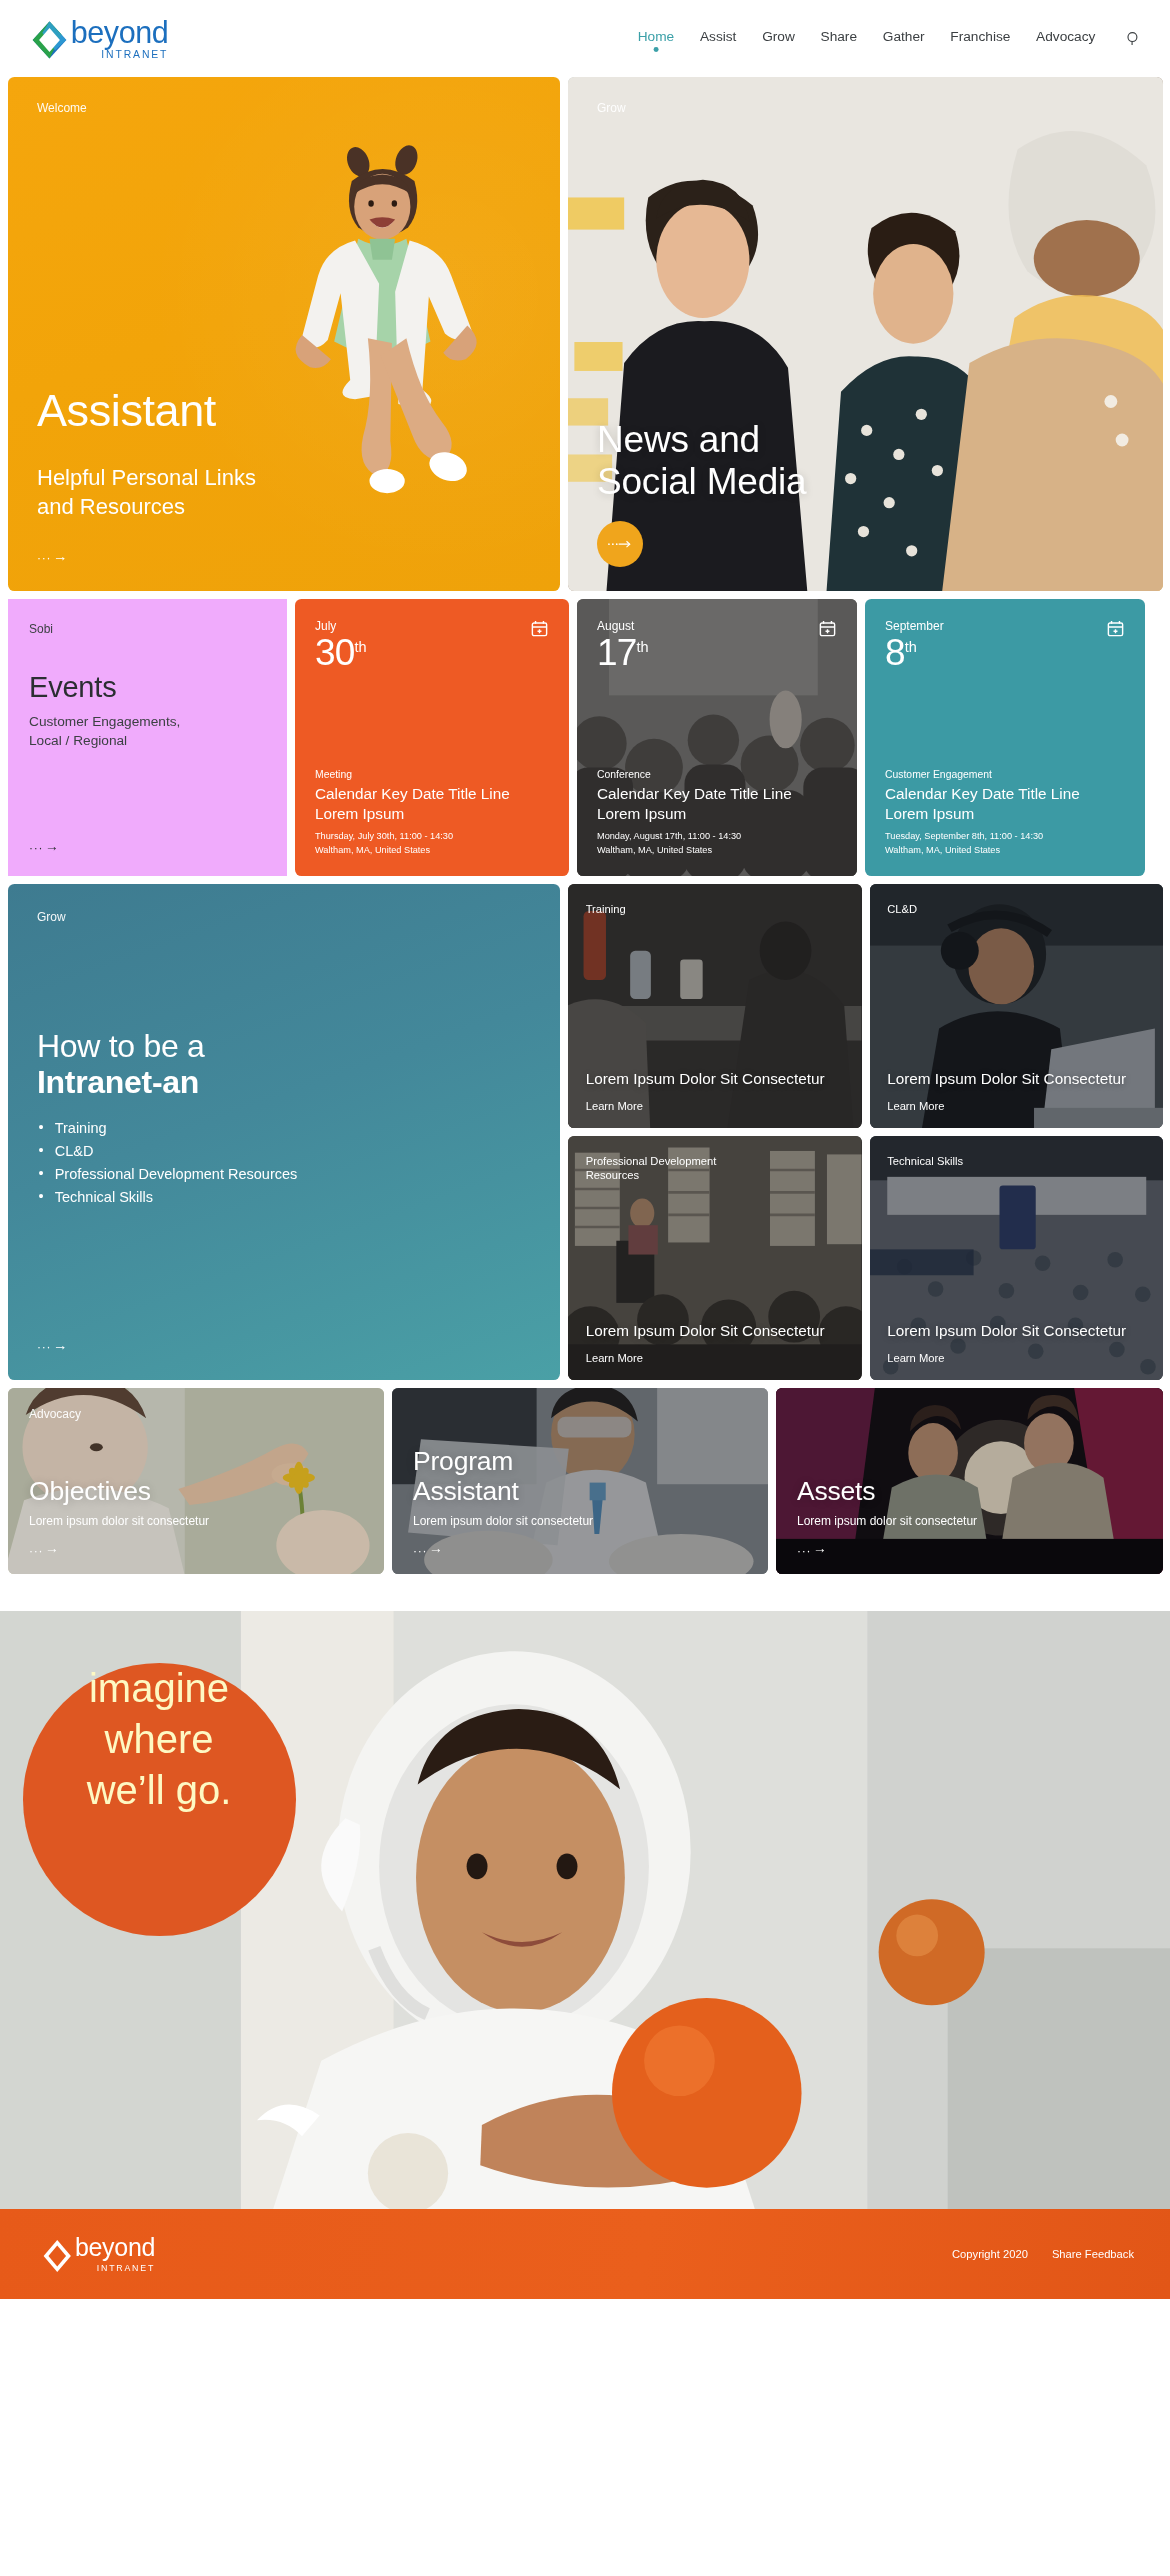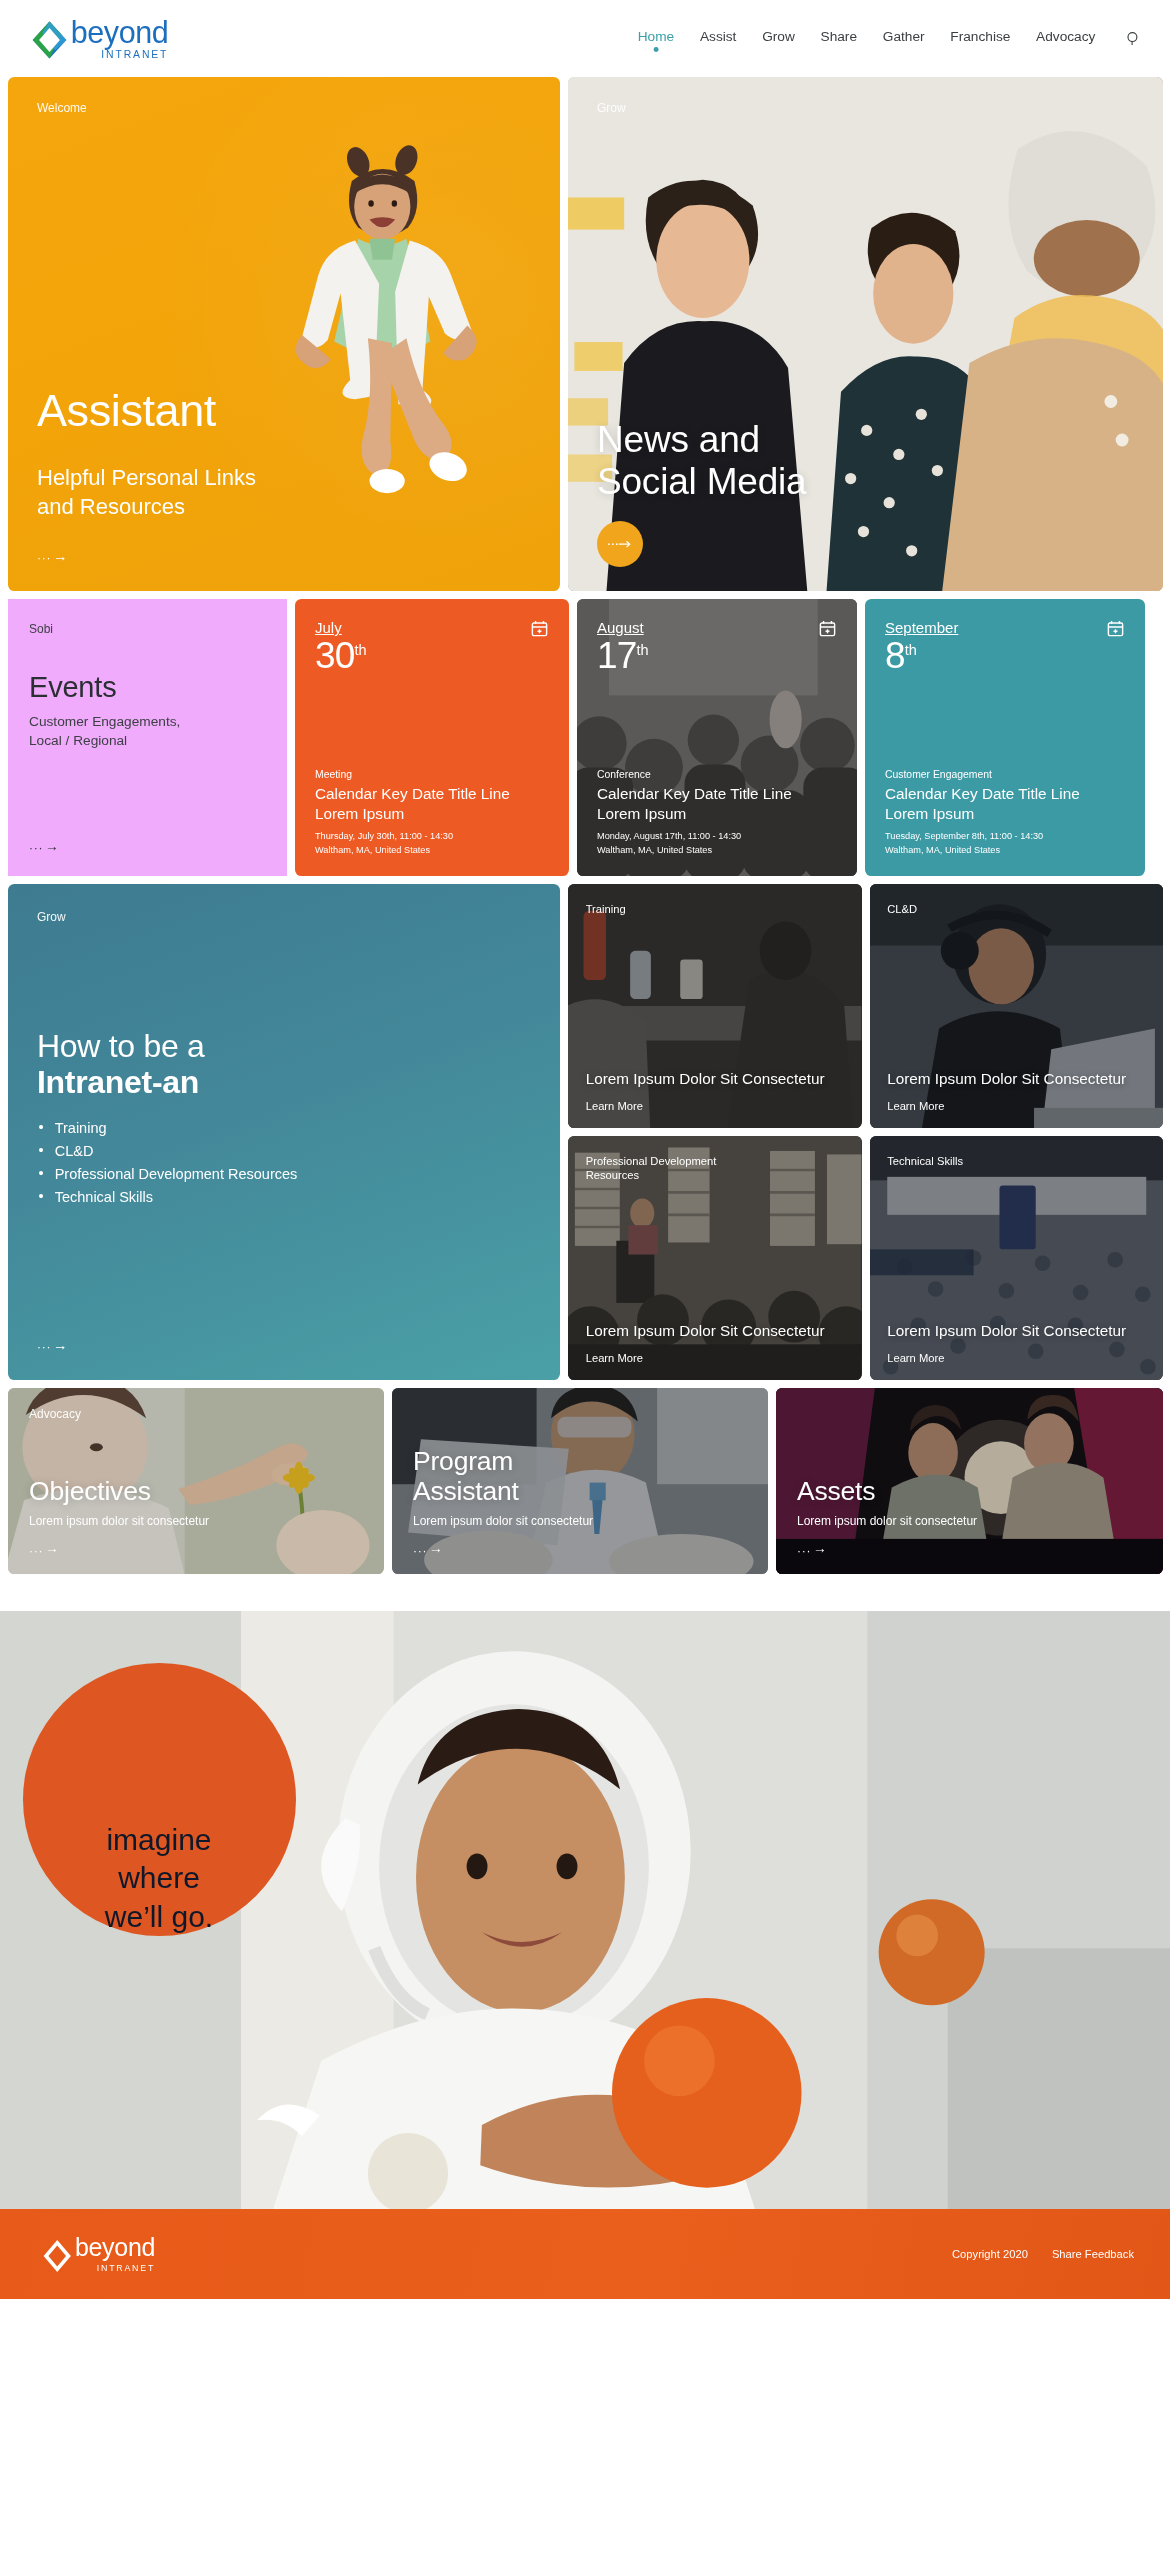--- a/index.html
+++ b/index.html
@@ -186,21 +186,21 @@
   }
   .events-intro .arrow-link { margin-top: auto; color:#2b2e32; font-size:13.7px;}
 
   .event-card { width: 280px; flex: none; }
   .event-card:nth-of-type(2) { width: 274px; }
   .event-card.orange { background: #ee5a24; }
   .event-card.photo  { background: linear-gradient(140deg,#6e6a66,#4d4a46); }
   .event-card.teal   { background: #3c9aa4; }
   .event-card .card-content { padding: 20px 20px 19px; }
   .ev-head { display: flex; align-items: flex-start; justify-content: space-between; }
-  .ev-month { font-size: 15px; font-weight: 400; text-decoration: underline; }
+  .ev-month { font-size: 12px; font-weight: 400; }
   .ev-day {
     font-size: 37px; font-weight: 400; line-height: 0.96;
     margin-top: 1.6px; letter-spacing: -0.8px;
   }
   .ev-day sup { font-size: 14.5px; vertical-align: super; letter-spacing:0; }
   .ev-type { font-size: 10.4px; margin-top: auto; font-weight: 500; }
   .ev-title { font-size: 15.3px; line-height: 1.28; margin-top: 4px; font-weight: 400; }
   .ev-meta { font-size: 9.2px; line-height: 1.45; margin-top: 7.2px; font-weight: 500; }
   .cal-icon { width: 19px; height: 19px; flex: none; }
 
@@ -270,24 +270,24 @@
     background: linear-gradient(110deg,#d8d9d6 0%,#e7e5df 35%,#c9bdb4 70%,#b4a79c 100%);
     overflow: hidden;
   }
   .astro-figure { position: absolute; inset: 0; }
   .imagine-bubble {
     position: absolute;
     left: 22.5px; top: 52px;
     width: 273px; height: 273px;
     border-radius: 50%;
     background: #de5722;
-    display: flex; align-items: flex-end; justify-content: center;
+    display: flex; align-items: flex-start; justify-content: center;
     text-align: center;
-    color: #0f172a;
-    font-size: 30px;
+    color: #fef9c3;
+    font-size: 40px;
     line-height: 1.28;
     z-index: 4;
   }
 
   
   .site-footer {
     height: 90px;
     background: linear-gradient(100deg,#e75a19 0%,#ea5f1c 55%,#e25617 100%);
     display: flex; align-items: center;
     padding: 0 37px 0 42px;

